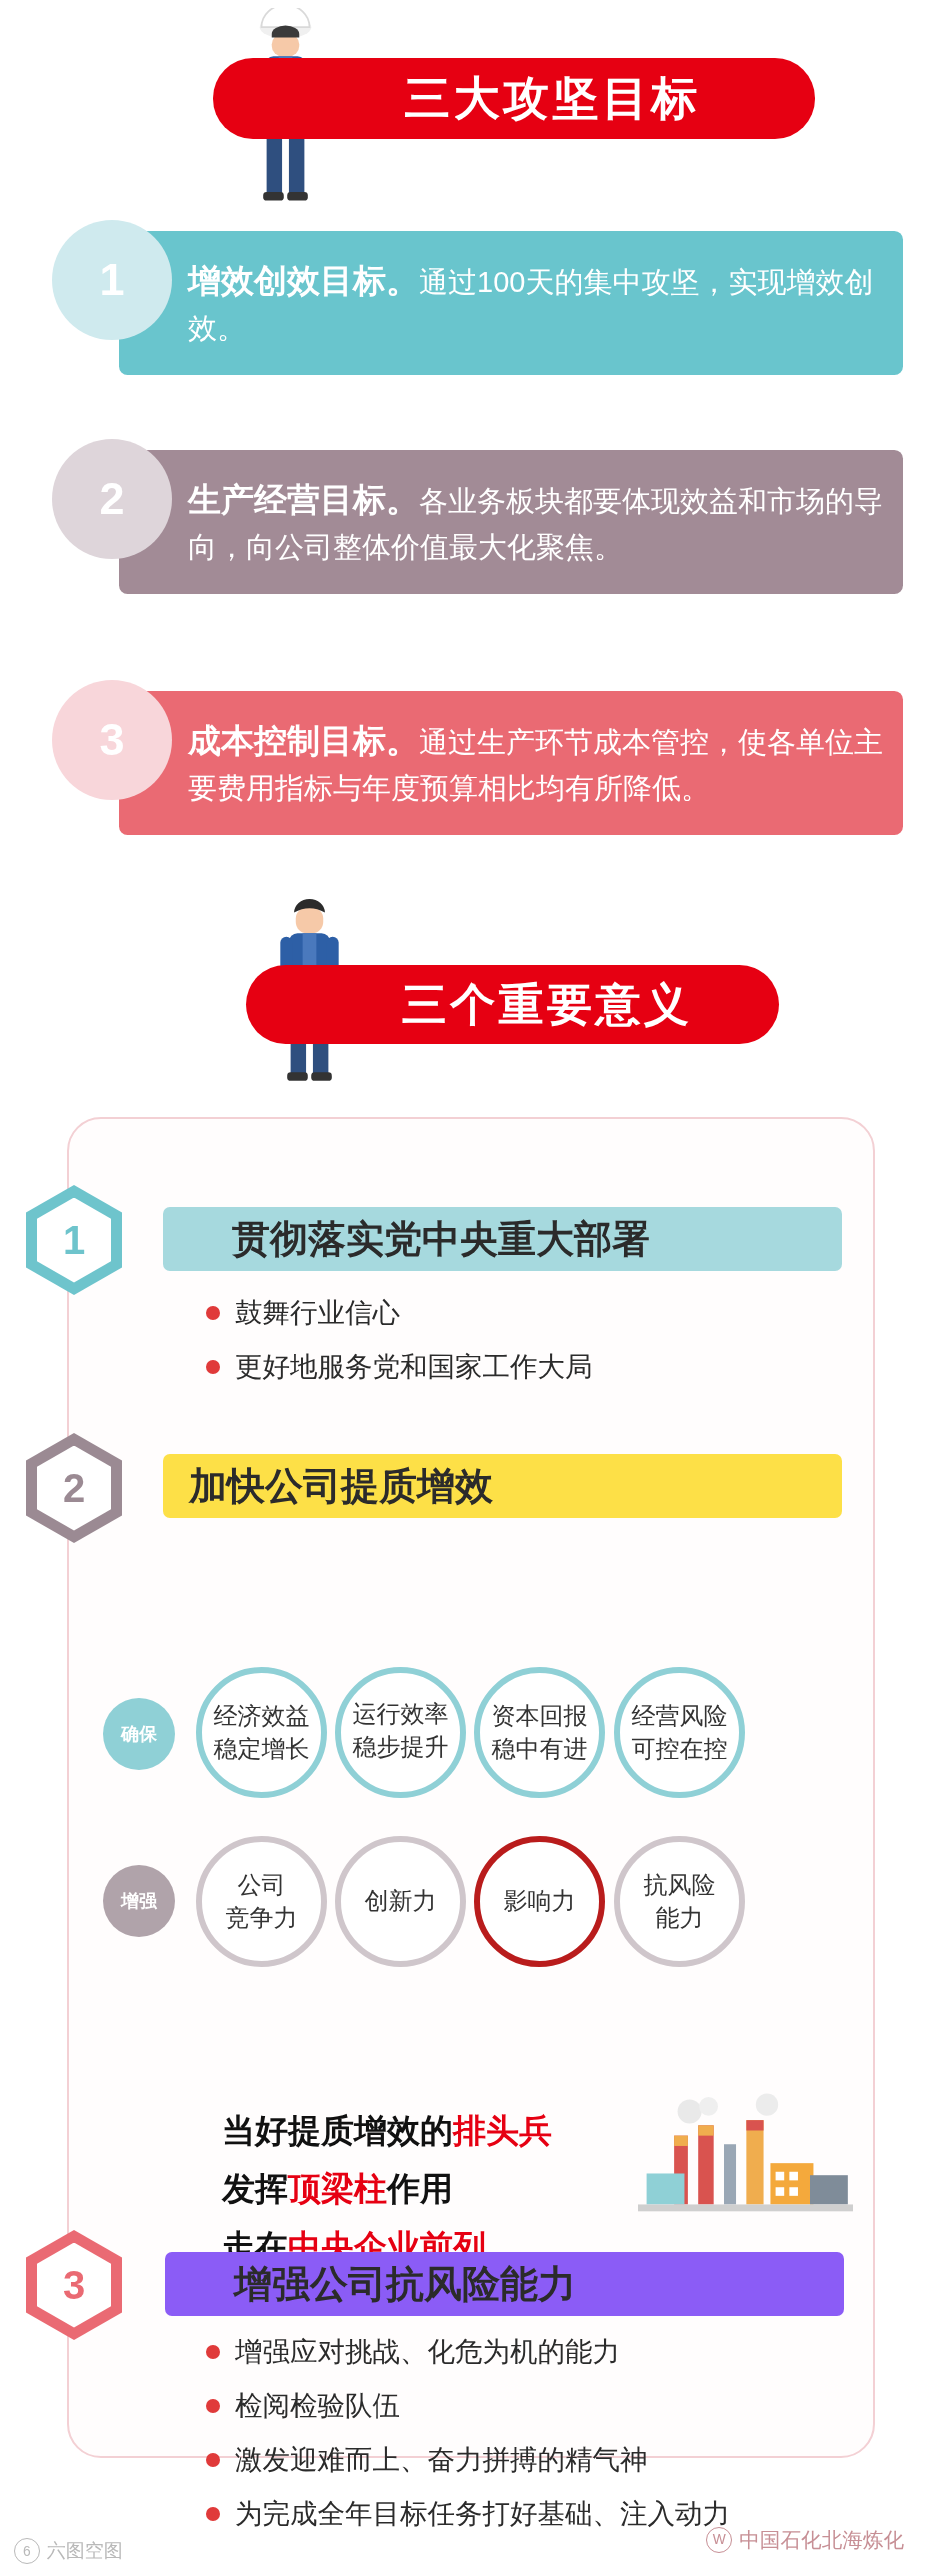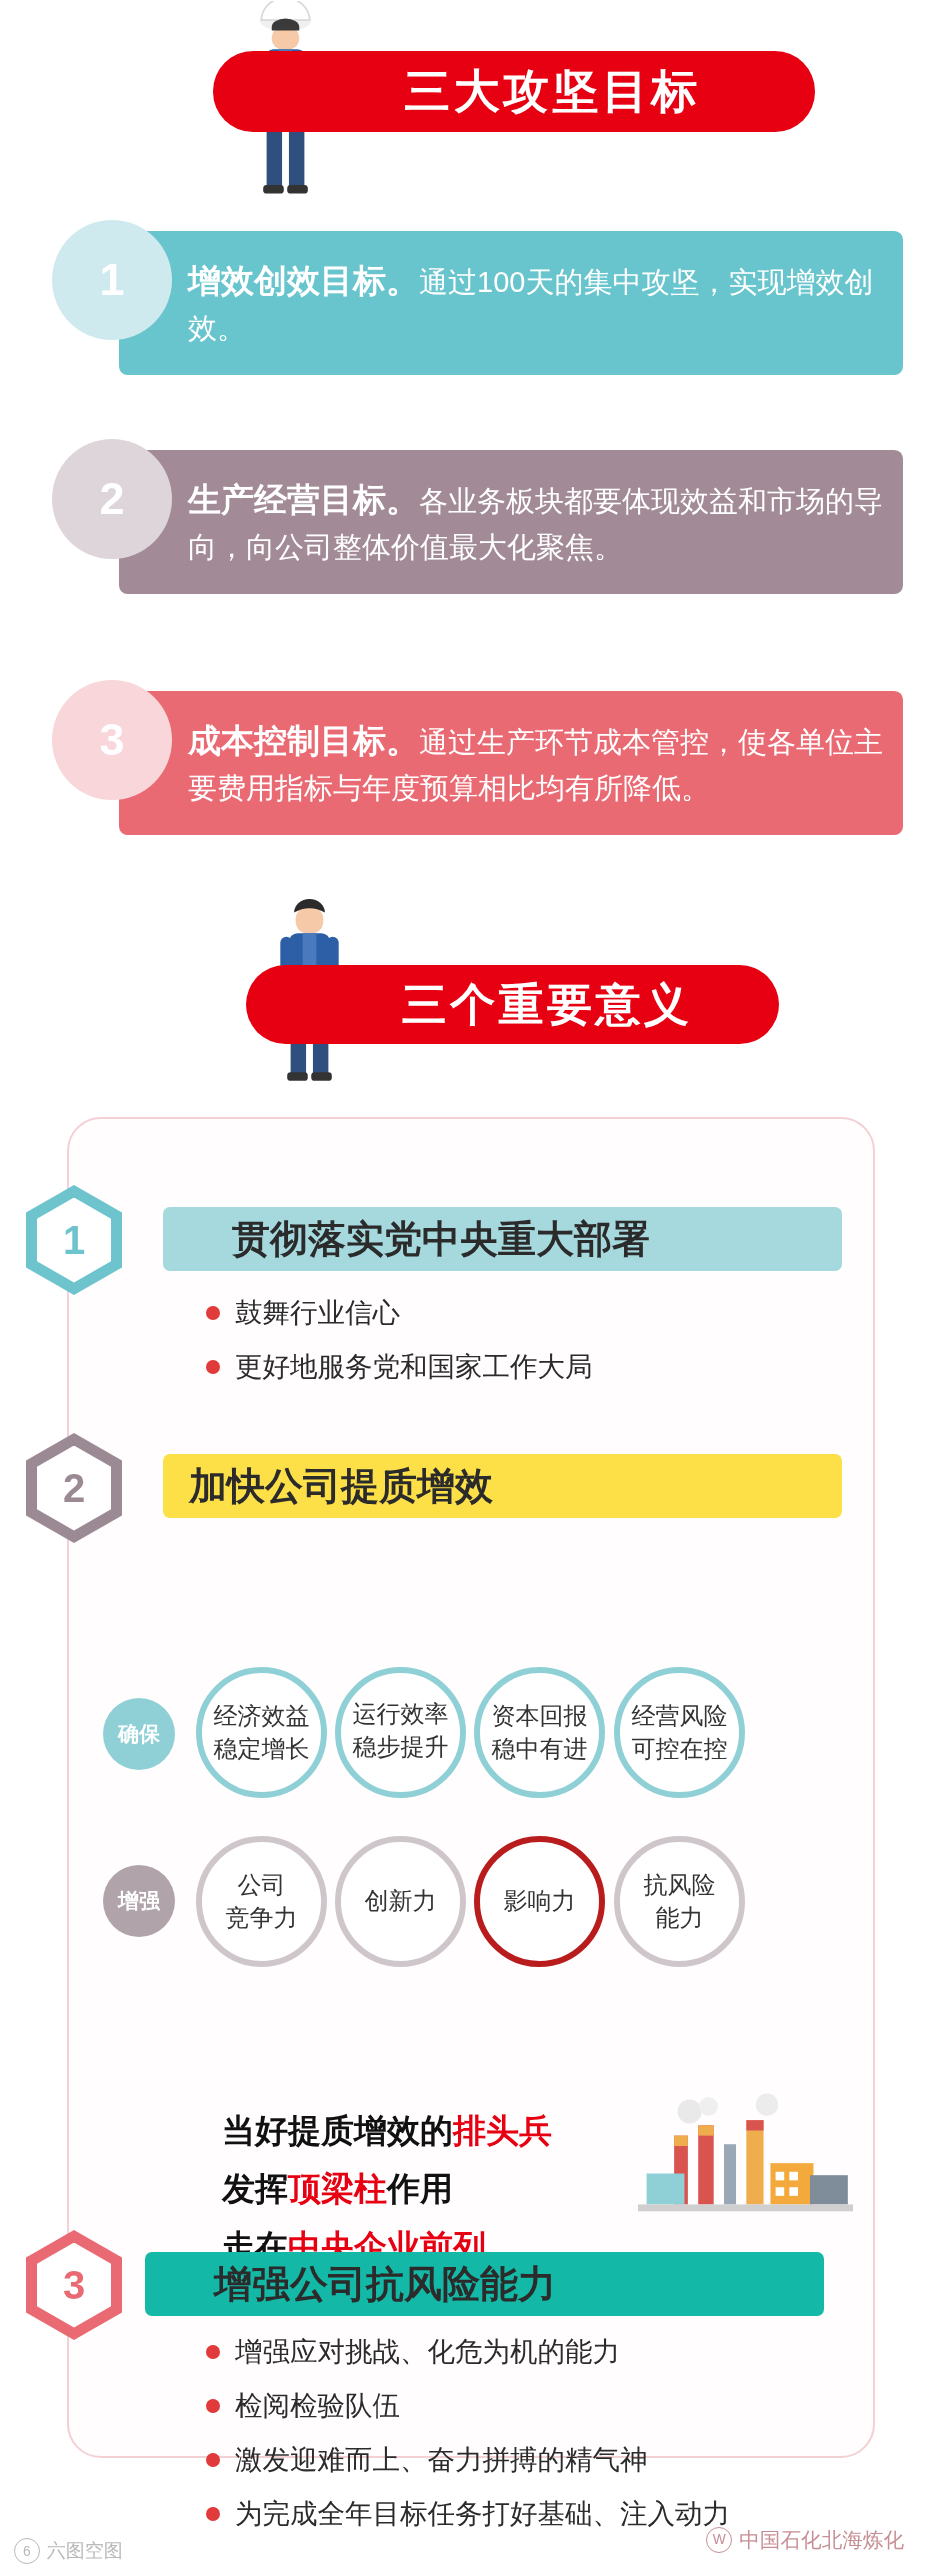--- a/index.html
+++ b/index.html
@@ -6,21 +6,21 @@
   html, body {
     width: 928px;
     background: #ffffff;
     font-family: "Liberation Sans", sans-serif;
   }
   body { position: relative; width: 928px; height: 2576px; overflow: hidden; }
 
   
   .sec1-head {
     position: absolute;
-    left: 0; top: 1px; width: 796px; height: 215px;
+    left: 0; top: 8px; width: 796px; height: 215px;
   }
   .worker1 {
     position: absolute; left: 234px; top: 0; width: 103px; height: 198px;
   }
   .banner1 {
     position: absolute; left: 213px; top: 50px;
     width: 602px; height: 81px;
     background: #e60012;
     border-radius: 40px;
     display: flex; align-items: center; justify-content: center;
@@ -110,21 +110,21 @@
   .bullets li:before {
     content: ""; position: absolute; left: 6.9px; top: 12px;
     width: 13.8px; height: 13.8px; border-radius: 50%;
     background: #e03a3a;
   }
 
   
   .tag {
     position: absolute; width: 72px; height: 72px; border-radius: 50%;
     display: flex; align-items: center; justify-content: center;
-    font-size: 21px; color: #ffffff; font-weight: bold;
+    font-size: 18px; color: #ffffff; font-weight: bold;
   }
   .ring {
     position: absolute; width: 131px; height: 131px; border-radius: 50%;
     display: flex; align-items: center; justify-content: center;
     text-align: center; font-size: 24px; line-height: 1.35; color: #333;
     background: #ffffff;
   }
 
   
   .slogan {
@@ -308,21 +308,21 @@
   <rect x="10" y="98" width="44" height="36" fill="#8fd0d6"></rect>
   <rect x="154" y="86" width="50" height="48" fill="#f4a93c"></rect>
   <rect x="200" y="100" width="44" height="34" fill="#7f8c99"></rect>
   <rect x="160" y="96" width="10" height="10" fill="#fff"></rect>
   <rect x="176" y="96" width="10" height="10" fill="#fff"></rect>
   <rect x="160" y="114" width="10" height="10" fill="#fff"></rect>
   <rect x="176" y="114" width="10" height="10" fill="#fff"></rect>
   <rect x="0" y="134" width="250" height="8" fill="#cfcfcf"></rect>
 </svg>
 
-<div class="imp-bar" style="left:145px; top:2252px; background:#14b8a6;">
+<div class="imp-bar" style="left:165px; top:2252px; background:#8b5cf6;">
   <span>增强公司抗风险能力</span>
 </div>
 <div class="hex" style="left:26px; top:2230px; background:#ea6a73;">
   <div class="hex-inner">
     <span style="color:#ea6a73;">3</span>
   </div>
 </div>
 <ul class="bullets" style="left:199px; top:2333px;">
   <li>增强应对挑战、化危为机的能力</li>
   <li>检阅检验队伍</li>

